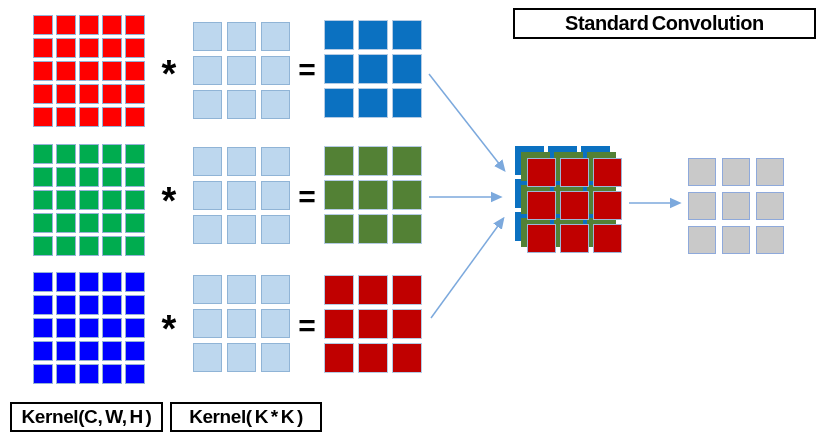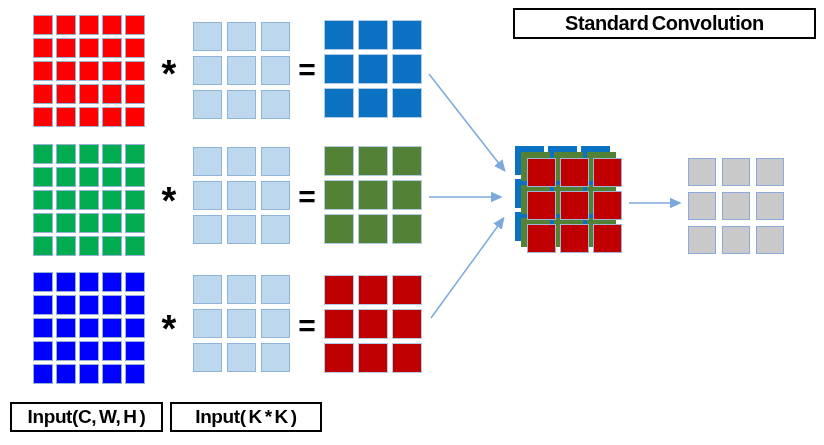--- a/index.html
+++ b/index.html
@@ -290,16 +290,16 @@
       <div style="background: rgb(201, 201, 201); border: 1.5px solid rgb(142, 169, 219);"></div>
       <div style="background: rgb(201, 201, 201); border: 1.5px solid rgb(142, 169, 219);"></div>
       <div style="background: rgb(201, 201, 201); border: 1.5px solid rgb(142, 169, 219);"></div>
       <div style="background: rgb(201, 201, 201); border: 1.5px solid rgb(142, 169, 219);"></div>
       <div style="background: rgb(201, 201, 201); border: 1.5px solid rgb(142, 169, 219);"></div>
       <div style="background: rgb(201, 201, 201); border: 1.5px solid rgb(142, 169, 219);"></div>
       <div style="background: rgb(201, 201, 201); border: 1.5px solid rgb(142, 169, 219);"></div>
       <div style="background: rgb(201, 201, 201); border: 1.5px solid rgb(142, 169, 219);"></div>
     </div>
 
-  <div class="labelbox input-dims">Input(C, W, H )</div>
-  <div class="labelbox kernel-dims">Input( K * K )</div>
+  <div class="labelbox input-dims">Kernel(C, W, H )</div>
+  <div class="labelbox kernel-dims">Kernel( K * K )</div>
 
 </div>
 
 </body></html>

